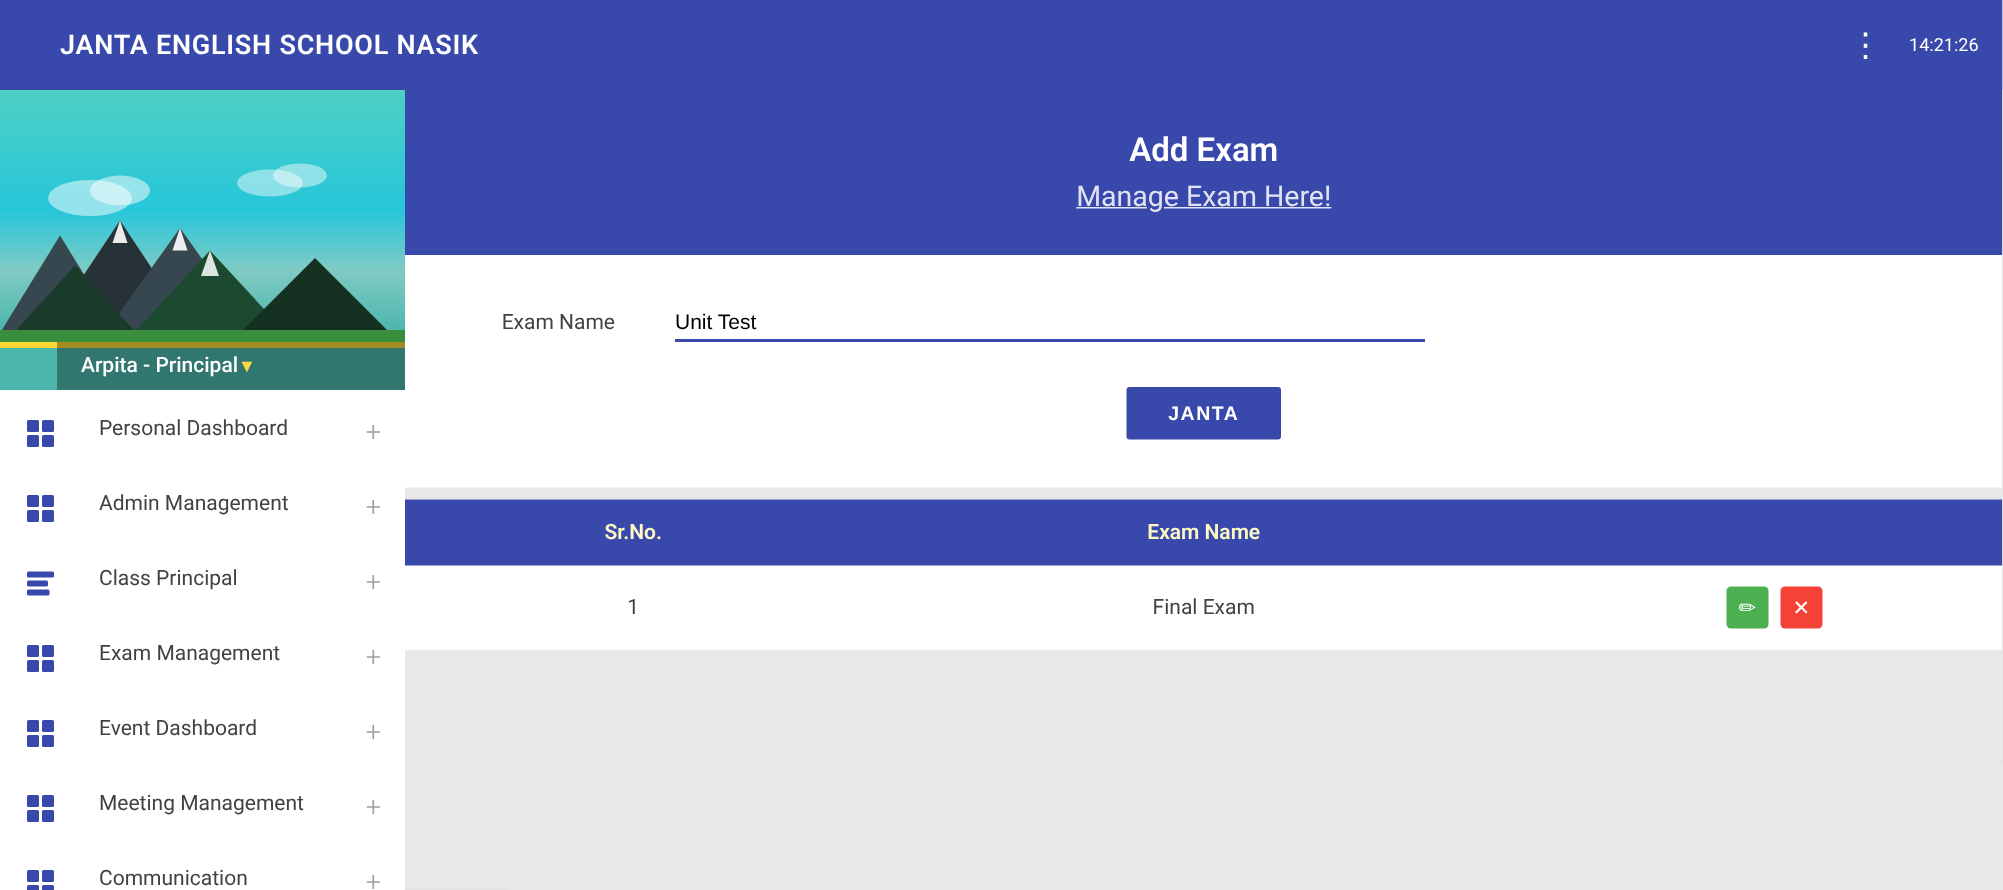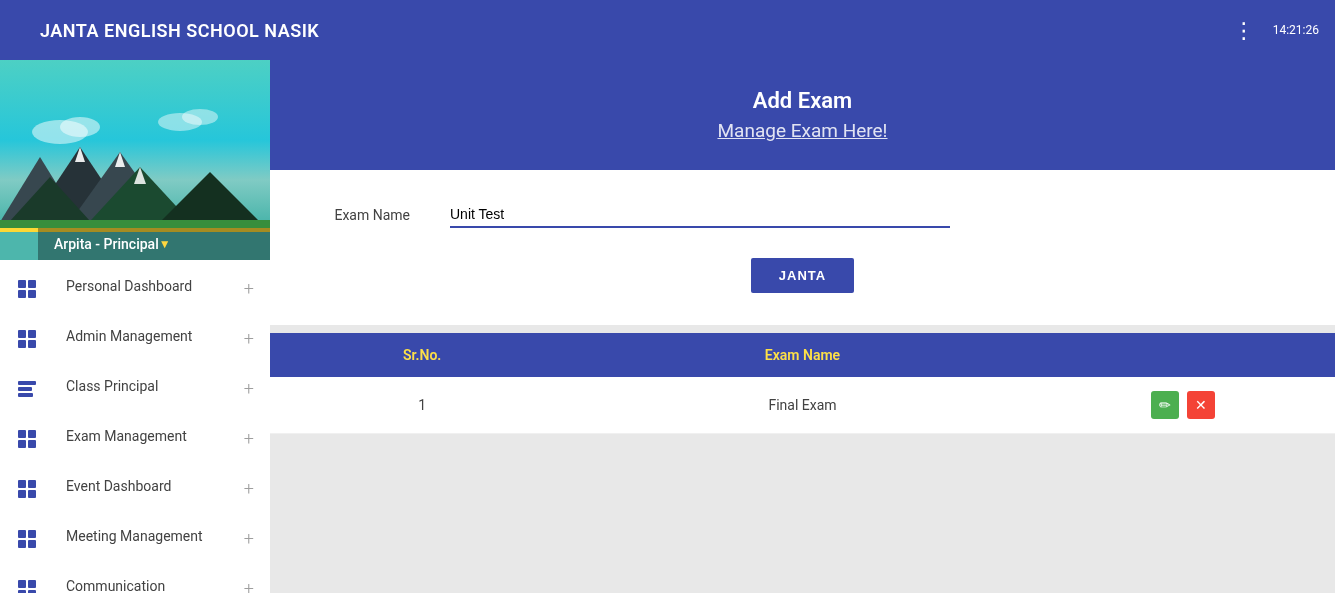--- a/index.html
+++ b/index.html
@@ -167,21 +167,21 @@
       cursor: pointer;
       border-radius: 2px;
     }
 
     
     .table-section { background: white; }
     .table-header {
       background: #3949ab;
       display: grid;
       grid-template-columns: 1fr 1.5fr 1fr;
-      color: #fde047;
+      color: #fef9c3;
       font-weight: 600;
       font-size: 14px;
     }
     .table-header-cell { padding: 14px 16px; text-align: center; }
     .table-row {
       display: grid;
       grid-template-columns: 1fr 1.5fr 1fr;
       border-bottom: 1px solid #f0f0f0;
     }
     .table-cell { padding: 14px 16px; text-align: center; font-size: 14px; color: #424242; display: flex; align-items: center; justify-content: center; }

